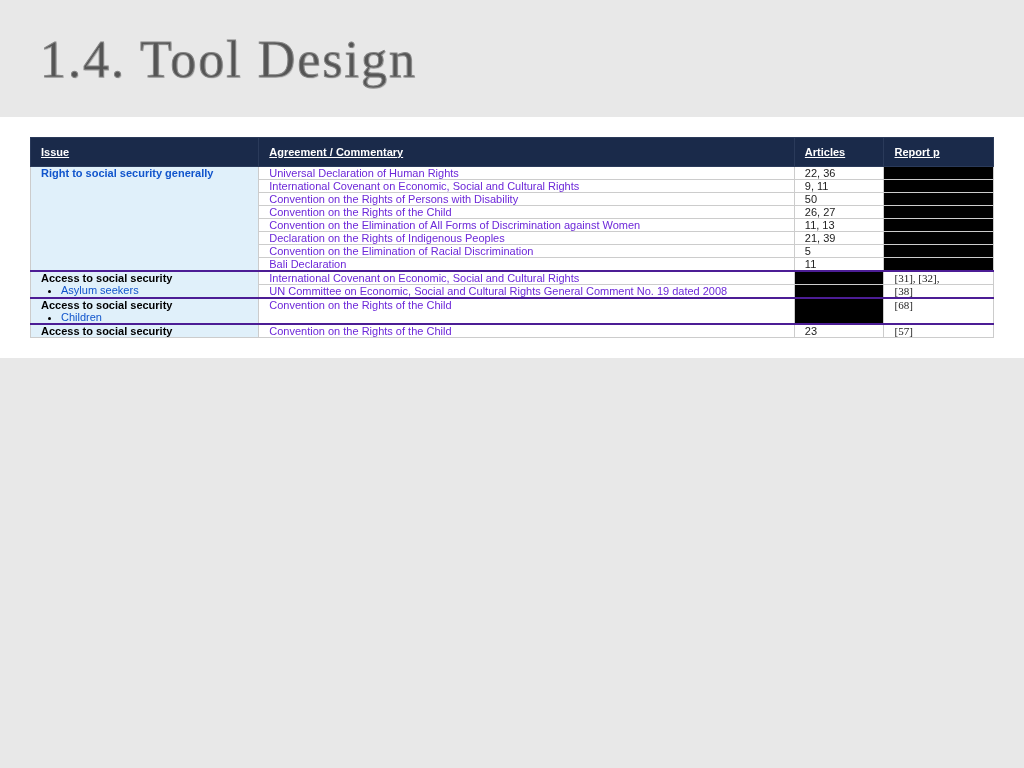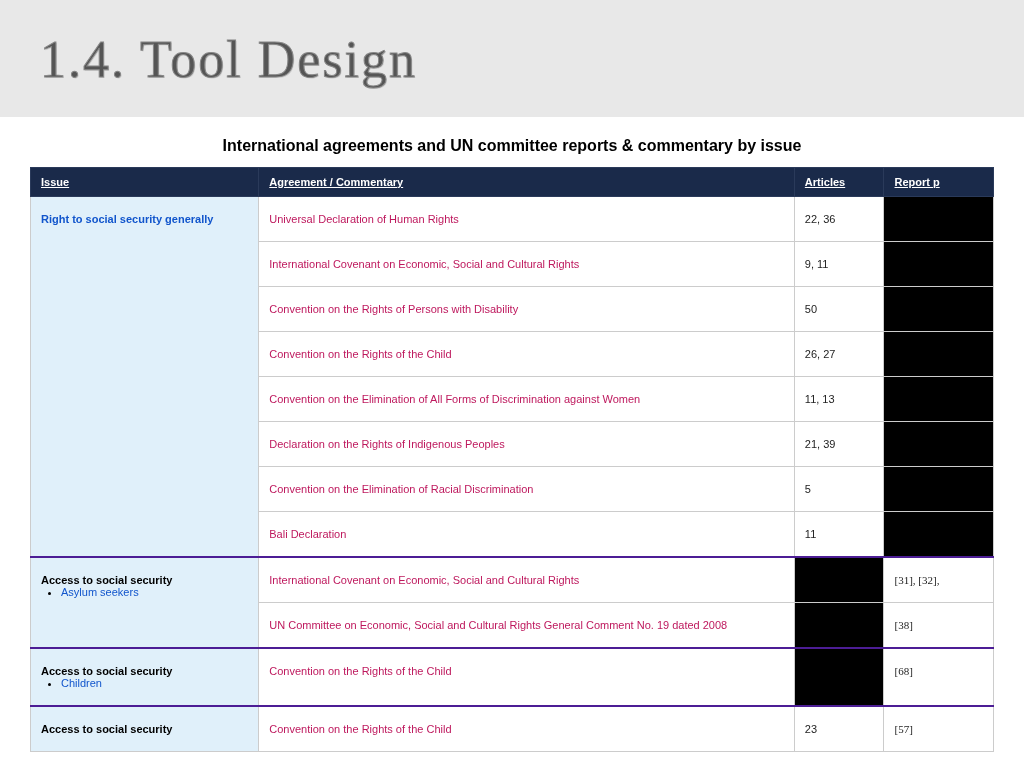--- a/index.html
+++ b/index.html
@@ -59,21 +59,21 @@
       border: 1px solid #2a3a5a;
       text-decoration: underline;
       white-space: nowrap;
     }
 
     tbody tr {
       border: 1px solid #ccc;
     }
 
     tbody td {
-      padding: 16px 10px;
+      padding: 0 10px;
       vertical-align: top;
       border: 1px solid #ccc;
       color: #222;
     }
 
     .issue-cell {
       background: #e0f0fa;
       font-weight: bold;
       color: #000;
       width: 230px;
@@ -89,21 +89,21 @@
       padding-left: 20px;
       font-weight: normal;
     }
 
     .issue-cell ul li {
       font-weight: normal;
     }
 
     .agreement-cell {
       width: 540px;
-      color: #be185d;
+      color: #6d28d9;
     }
 
     .articles-cell {
       width: 90px;
       color: #222;
     }
 
     .report-cell {
       width: 110px;
       color: #222;
@@ -137,21 +137,20 @@
     }
   </style>
 </head>
 <body>
 
 <div class="header-section">
   <h1 class="main-title">1.4. Tool Design</h1>
 </div>
 
 <div class="content-section">
-  <div class="table-title">International agreements and UN committee reports &amp; commentary by issue</div>
   <table>
     <thead>
       <tr>
         <th>Issue</th>
         <th>Agreement / Commentary</th>
         <th>Articles</th>
         <th>Report p</th>
       </tr>
     </thead>
     <tbody id="table-body">

